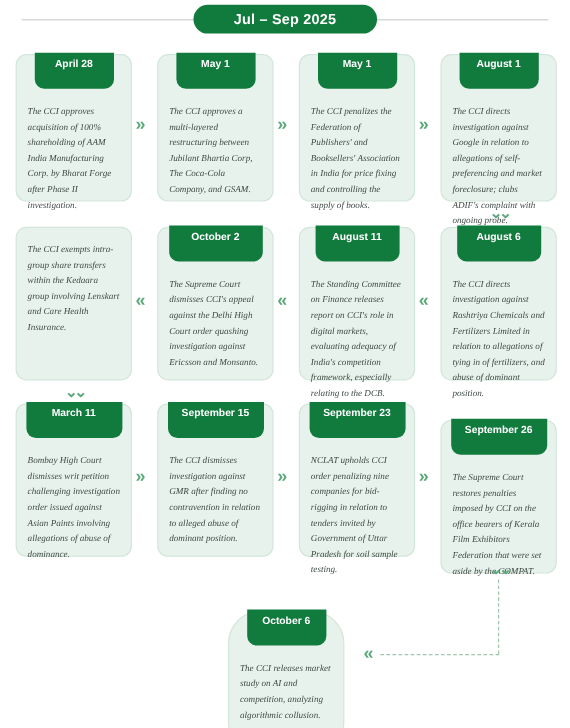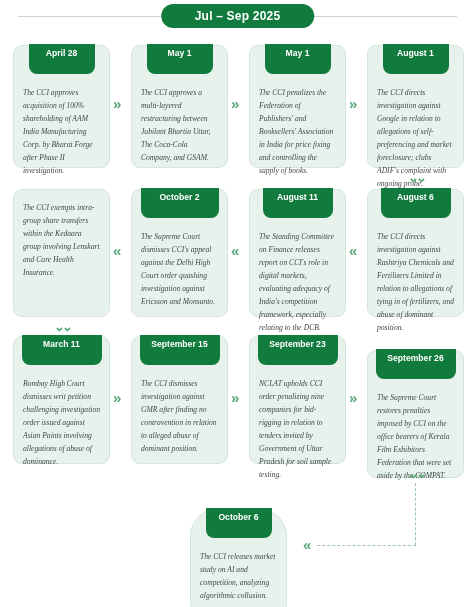--- a/index.html
+++ b/index.html
@@ -116,21 +116,21 @@
   <div id="header-rule"></div>
   <div id="header-pill">Jul – Sep 2025</div>
 </div>
 
 <div class="card" style="left:13px;  top:45px;  height:123px;">
   <div class="date-tab">April 28</div>
   <div class="card-body">The CCI approves acquisition of 100% shareholding of AAM India Manufacturing Corp. by Bharat Forge after Phase II investigation.</div>
 </div>
 <div class="card" style="left:131px; top:45px;  height:123px;">
   <div class="date-tab">May 1</div>
-  <div class="card-body">The CCI approves a multi-layered restructuring between Jubilant Bhartia Uttar, The Coca-Cola Company, and GSAM.</div>
+  <div class="card-body">The CCI approves a multi-layered restructuring between Jubilant Bhartia Corp, The Coca-Cola Company, and GSAM.</div>
 </div>
 <div class="card" style="left:249px; top:45px;  height:123px;">
   <div class="date-tab">May 1</div>
   <div class="card-body">The CCI penalizes the Federation of Publishers' and Booksellers' Association in India for price fixing and controlling the supply of books.</div>
 </div>
 <div class="card" style="left:367px; top:45px;  height:123px;">
   <div class="date-tab">August 1</div>
   <div class="card-body">The CCI directs investigation against Google in relation to allegations of self-preferencing and market foreclosure; clubs ADIF's complaint with ongoing probe.</div>
 </div>
 

